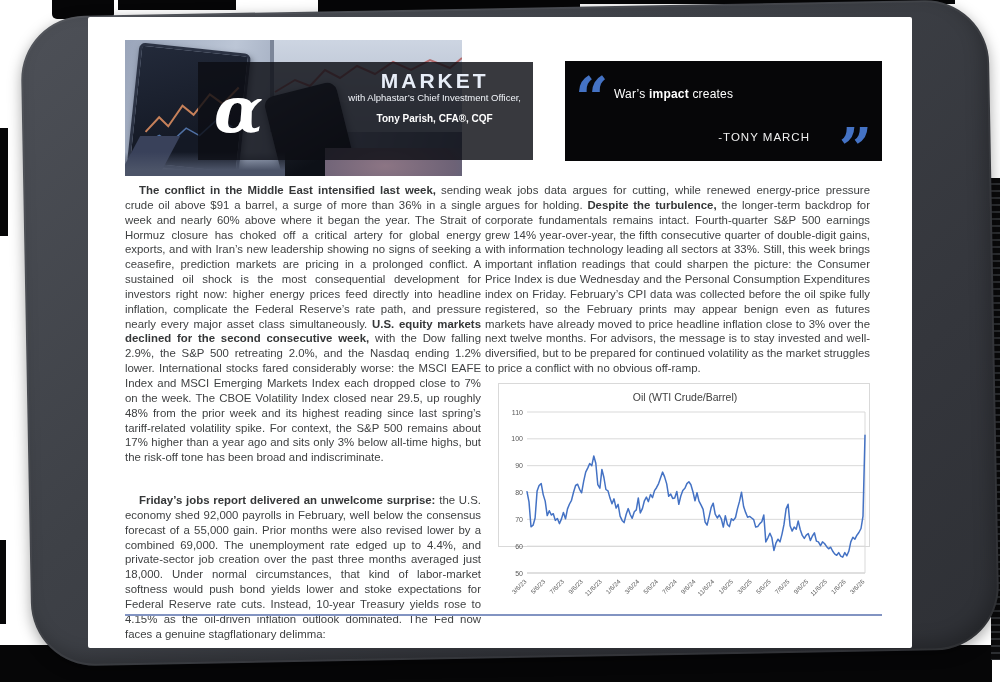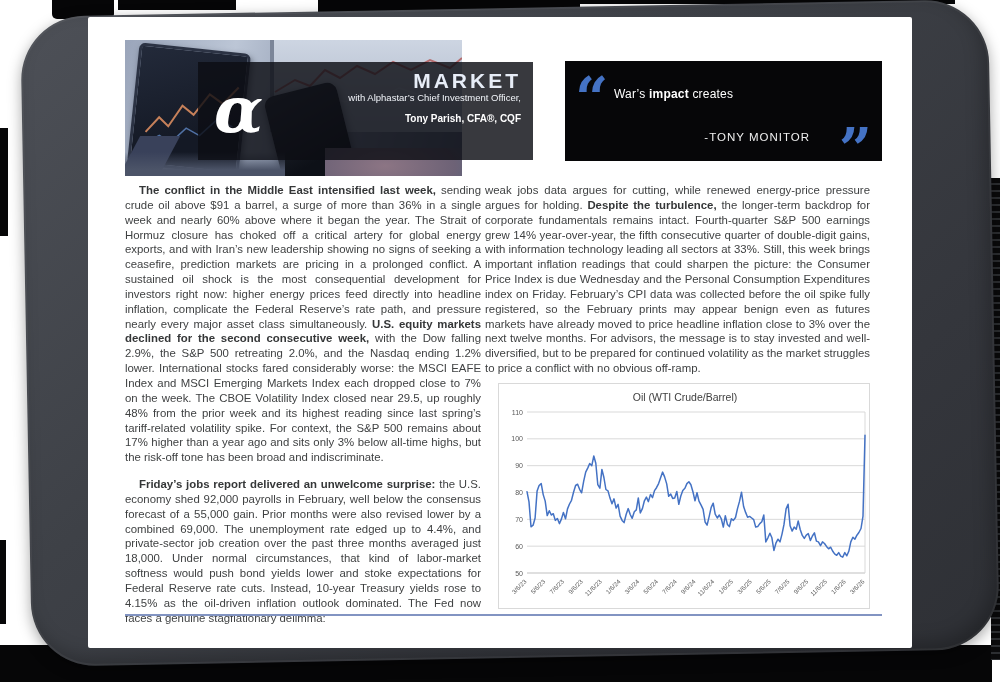--- a/index.html
+++ b/index.html
@@ -46,46 +46,46 @@
     background:radial-gradient(ellipse at 40% 30%, #8c7584 0%, #6d6276 55%, rgba(109,98,118,0) 75%); }
   .photo .desk { position:absolute; left:0; top:112px; width:160px; height:30px;
     background:linear-gradient(180deg,rgba(70,78,100,0.0),#4c5468 60%); }
   .photo svg { position:absolute; left:0; top:0; }
 
   
   .banner { position:absolute; left:110px; top:45px; width:335px; height:98px;
     background:rgba(12,14,20,0.82); color:#e7edf7; }
   .banner .alpha { position:absolute; left:16px; top:8px; font-family:"DejaVu Serif", serif;
     font-style:italic; font-weight:bold; font-size:64px; line-height:80px; color:#ffffff; }
-  .banner .titles { position:absolute; right:12px; top:8px; text-align:right; }
+  .banner .titles { position:absolute; right:12px; top:8px; text-align:center; }
   .banner .t1 { font-size:21px; font-weight:bold; letter-spacing:3px; line-height:22px; }
   .banner .t2 { font-size:21px; font-weight:bold; letter-spacing:3px; line-height:22px; }
   .banner .s1 { font-size:9.5px; margin-top:0; color:#f2f5fa; }
   .banner .s2 { font-size:10px; font-weight:bold; margin-top:10px; color:#ffffff; }
 
   
   .quotebox { position:absolute; left:477px; top:44px; width:317px; height:100px; background:#060608; color:#ffffff; }
   .qmark { font-family:"DejaVu Serif", serif; font-weight:bold; color:#4472C4; font-size:58px; line-height:40px; }
   .qopen { position:absolute; left:10px; top:18px; }
   .qclose { position:absolute; right:10px; bottom:-8px; }
   .qtext { position:absolute; left:49px; top:23px; font-size:12px; line-height:21px; letter-spacing:0.2px; }
   .qtext .b { font-weight:bold; }
   .qattr { position:absolute; right:72px; top:70px; font-size:11.5px; letter-spacing:1px; color:#f0f0f0; }
 
   
   .columns { position:absolute; left:37px; top:166px; width:757px; display:flex; gap:4px; }
   .col-left { width:356px; }
   .col-right { width:385px; }
   .para { font-size:11.4px; line-height:14.85px; text-align:justify; color:#3f4142; }
-  .para + .para { margin-top:12px; }
+  .para + .para { margin-top:28px; }
   .para .b { font-weight:bold; color:#353738; }
   .indent { text-indent:14px; }
 
   
-  .chartbox { margin:7px 0 0 13px; width:372px; height:226px; border:1px solid #d9d9d9; background:#ffffff; }
+  .chartbox { margin:7px 0 0 13px; width:372px; height:164px; border:1px solid #d9d9d9; background:#ffffff; }
 
   
   .footrule { position:absolute; left:37px; top:597px; width:757px; height:2px; background:#8294c2; }
   .footrow { position:absolute; left:37px; top:604px; width:757px; display:flex; justify-content:space-between;margin-top:28px; }
   .foot-asof { font-size:9.5px; font-weight:bold; letter-spacing:0.4px; color:#333538; }
   .foot-page { font-size:10px; font-weight:bold; color:#333538; }
 </style>
 </head>
 <body>
 
@@ -128,21 +128,21 @@
         <div class="s1">with Alphastar’s Chief Investment Officer,</div>
         <div class="s2">Tony Parish, CFA®, CQF</div>
       </div>
     </div>
 
     <div class="quotebox">
       <div class="qmark qopen">“</div>
       <div class="qtext">
         <div><span>War’s </span><span class="b">impact</span><span> creates</span></div>
       </div>
-      <div class="qattr">-TONY MONITOR</div>
+      <div class="qattr">-TONY MARCH</div>
       <div class="qmark qclose">”</div>
     </div>
 
     <div class="columns">
       <div class="col-left">
         <p class="para indent"><span class="b">The conflict in the Middle East intensified last week,</span><span> sending crude oil above $91 a barrel, a surge of more than 36% in a single week and nearly 60% above where it began the year. The Strait of Hormuz closure has choked off a critical artery for global energy exports, and with Iran’s new leadership showing no signs of seeking a ceasefire, prediction markets are pricing in a prolonged conflict. A sustained oil shock is the most consequential development for investors right now: higher energy prices feed directly into headline inflation, complicate the Federal Reserve’s rate path, and pressure nearly every major asset class simultaneously. </span><span class="b">U.S. equity markets declined for the second consecutive week,</span><span> with the Dow falling 2.9%, the S&amp;P 500 retreating 2.0%, and the Nasdaq ending 1.2% lower. International stocks fared considerably worse: the MSCI EAFE Index and MSCI Emerging Markets Index each dropped close to 7% on the week. The CBOE Volatility Index closed near 29.5, up roughly 48% from the prior week and its highest reading since last spring’s tariff-related volatility spike. For context, the S&amp;P 500 remains about 17% higher than a year ago and sits only 3% below all-time highs, but the risk-off tone has been broad and indiscriminate.</span></p>
         <p class="para indent"><span class="b">Friday’s jobs report delivered an unwelcome surprise:</span><span> the U.S. economy shed 92,000 payrolls in February, well below the consensus forecast of a 55,000 gain. Prior months were also revised lower by a combined 69,000. The unemployment rate edged up to 4.4%, and private-sector job creation over the past three months averaged just 18,000. Under normal circumstances, that kind of labor-market softness would push bond yields lower and stoke expectations for Federal Reserve rate cuts. Instead, 10-year Treasury yields rose to 4.15% as the oil-driven inflation outlook dominated. The Fed now faces a genuine stagflationary delimma:</span></p>
       </div>
       <div class="col-right">
         <p class="para"><span>weak jobs data argues for cutting, while renewed energy-price pressure argues for holding. </span><span class="b">Despite the turbulence,</span><span> the longer-term backdrop for corporate fundamentals remains intact. Fourth-quarter S&amp;P 500 earnings grew 14% year-over-year, the fifth consecutive quarter of double-digit gains, with information technology leading all sectors at 33%. Still, this week brings important inflation readings that could sharpen the picture: the Consumer Price Index is due Wednesday and the Personal Consumption Expenditures index on Friday. February’s CPI data was collected before the oil spike fully registered, so the February prints may appear benign even as futures markets have already moved to price headline inflation close to 3% over the next twelve months. For advisors, the message is to stay invested and well-diversified, but to be prepared for continued volatility as the market struggles to price a conflict with no obvious off-ramp.</span></p>

